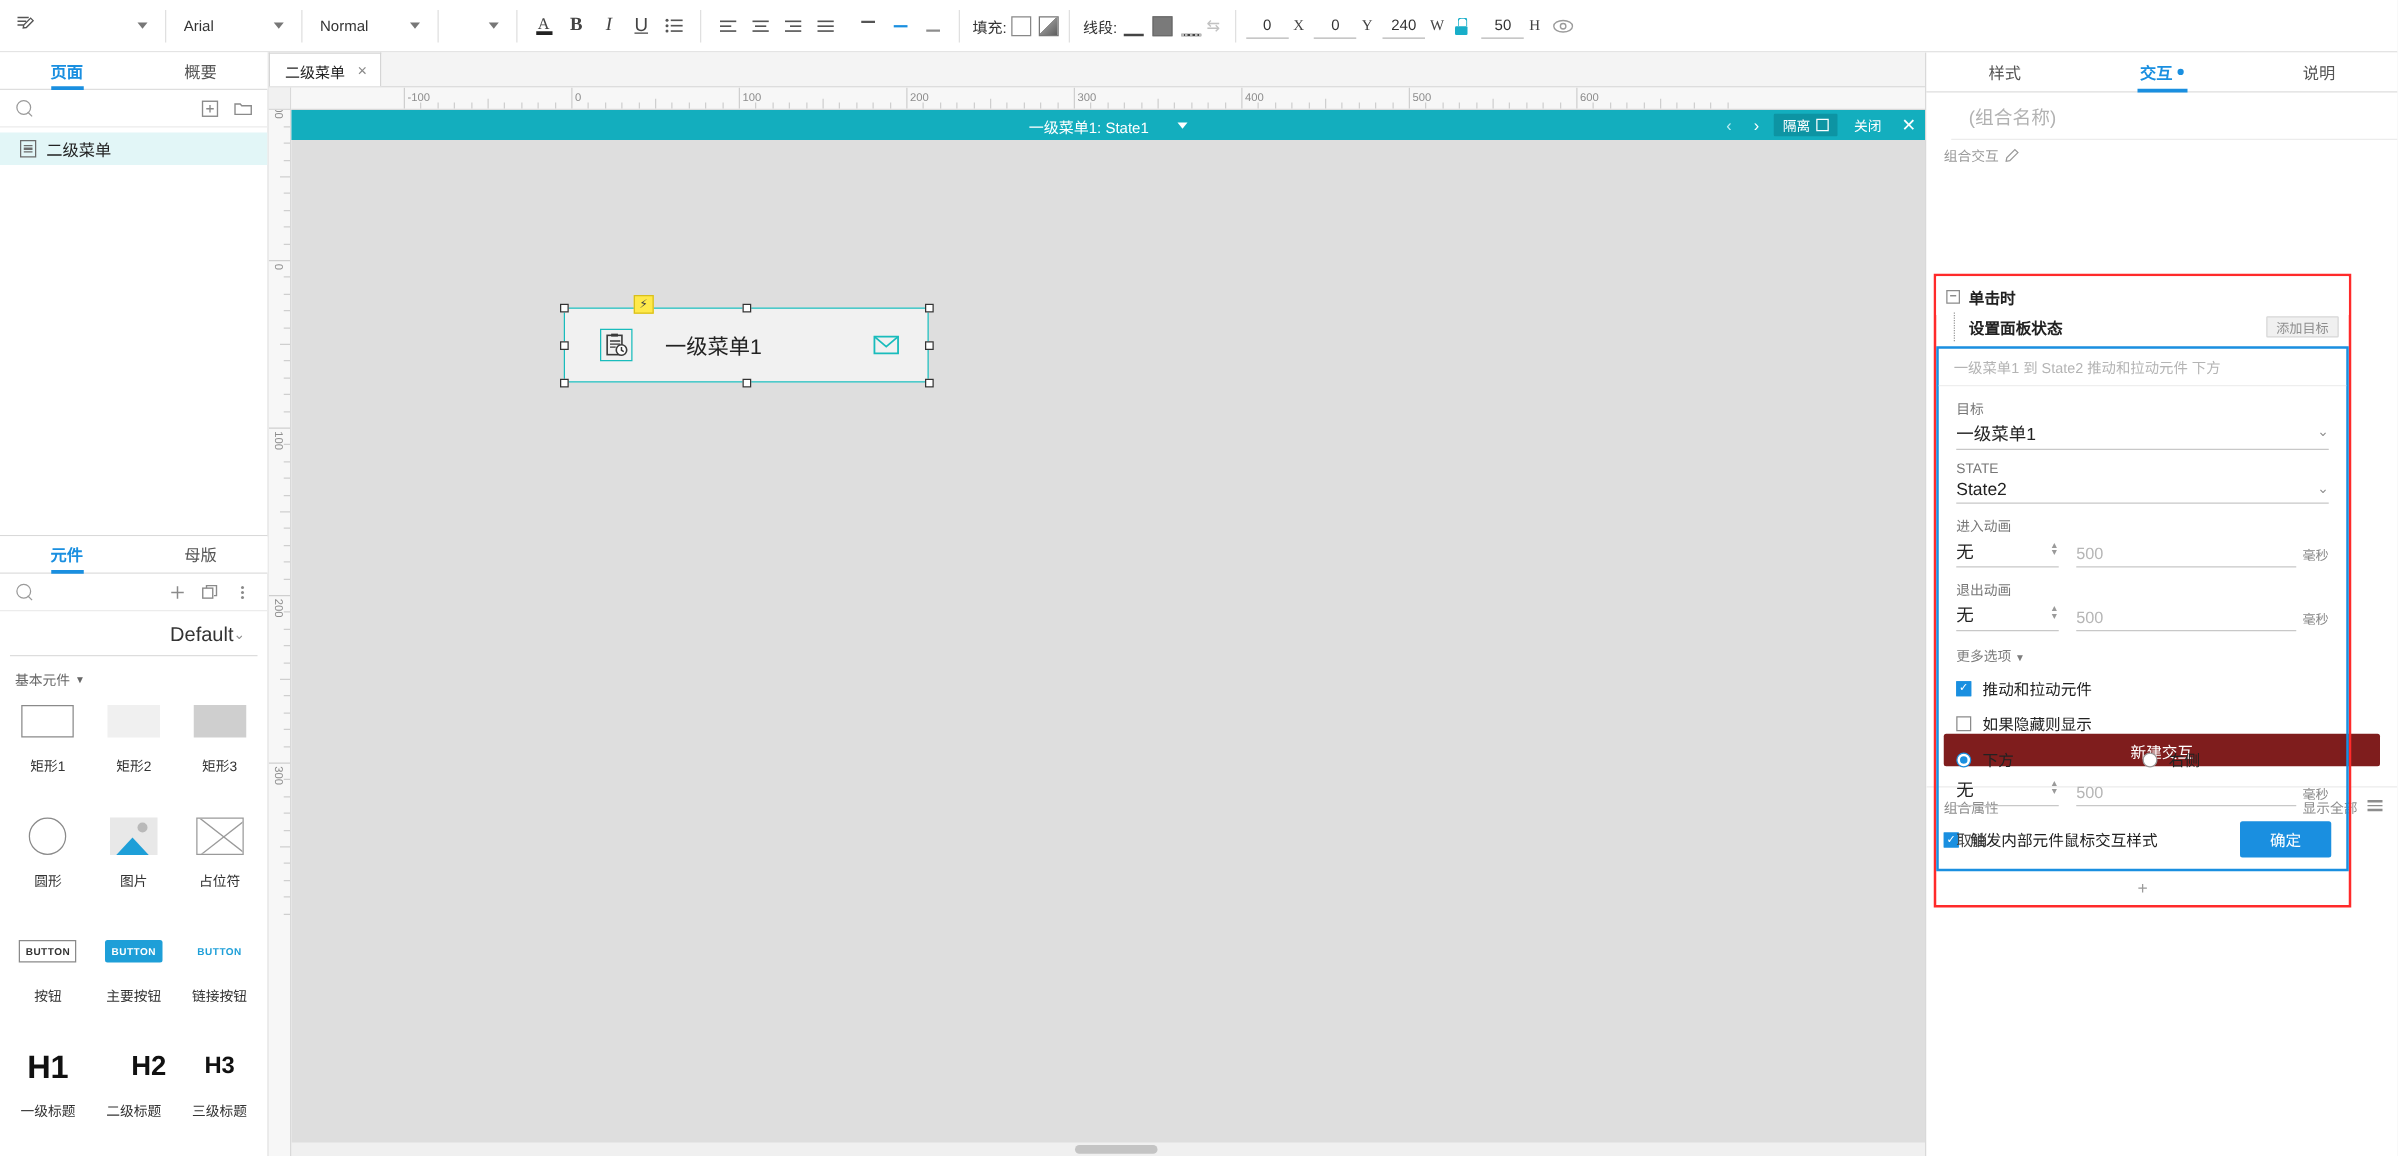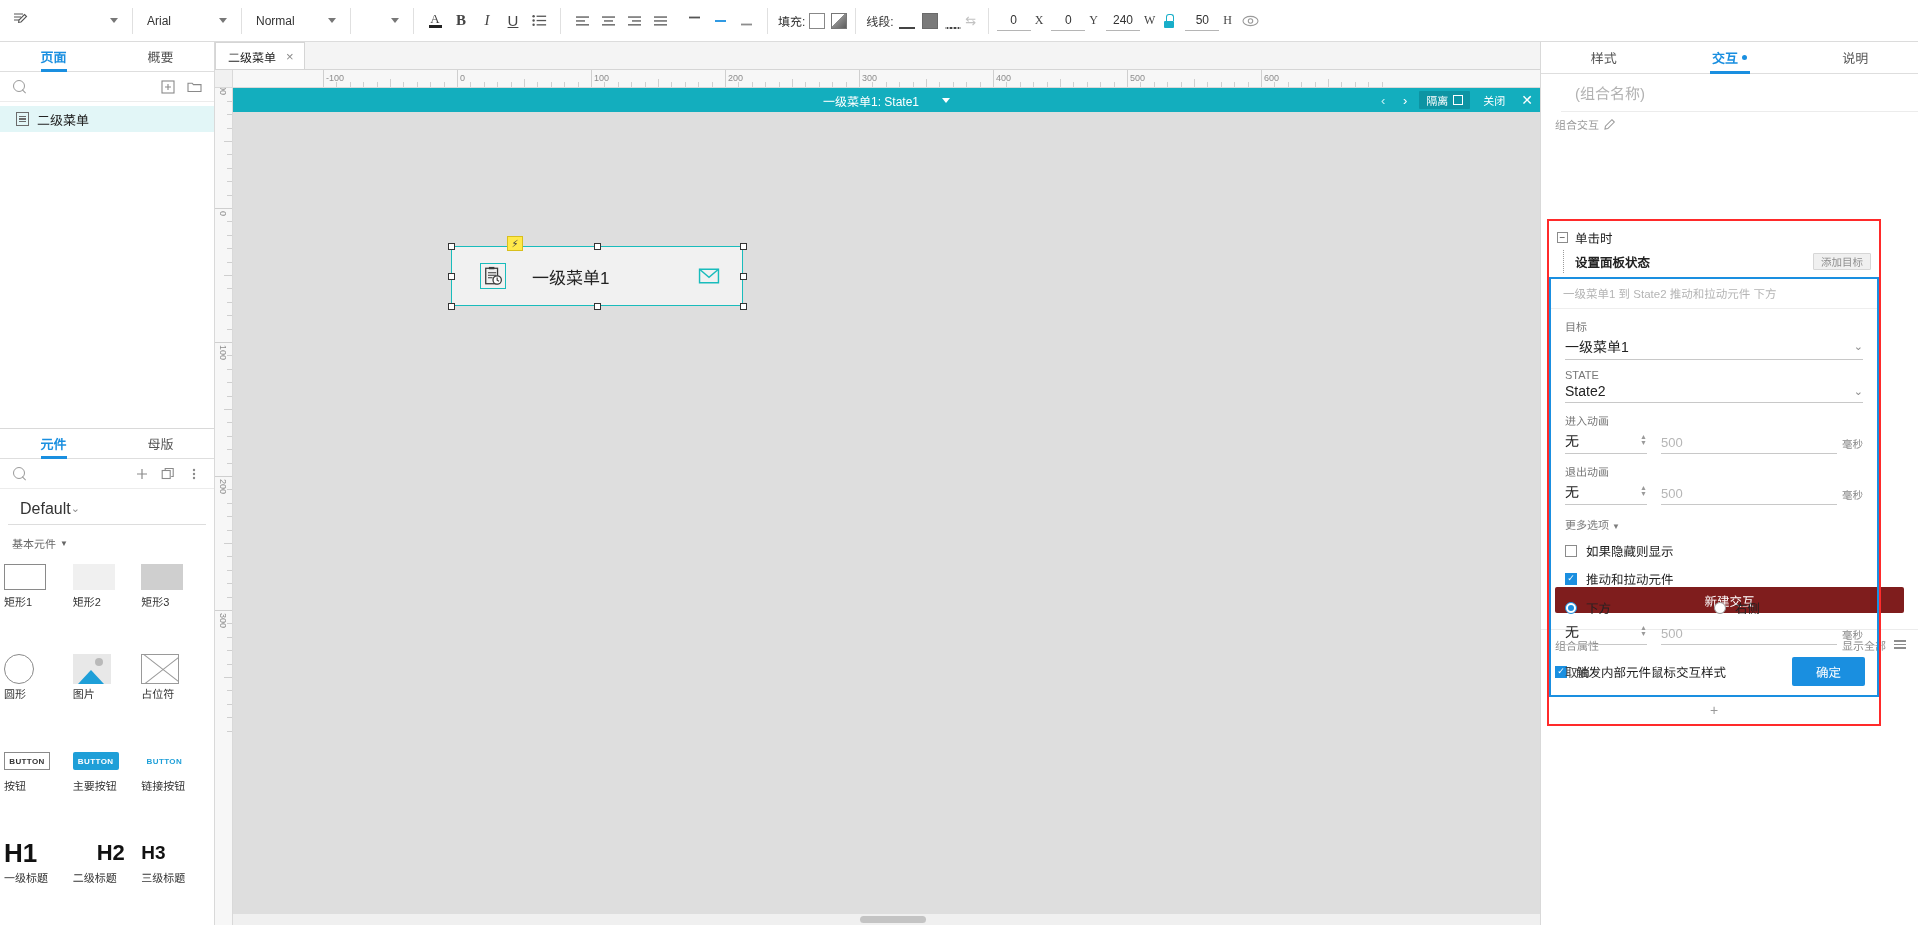--- a/index.html
+++ b/index.html
@@ -88,26 +88,26 @@
   .search-glass::before { content:""; position:absolute; left:0; top:0; width:10px; height:10px; border:1.4px solid #9a9a9a; border-radius:50%; }
   .search-glass::after { content:""; position:absolute; left:9px; top:9px; width:5px; height:1.4px; background:#9a9a9a; transform: rotate(45deg); transform-origin: left center; }
 
   .page-list { flex: 1; overflow: auto; padding-top: 4px; }
   .page-item { height: 26px; display: flex; align-items: center; gap: 8px; padding-left: 16px; cursor: pointer; font-size: 13px; color: #222; }
   .page-item.selected { background: #e2f6f7; }
   .pg-ico { width: 13px; height: 14px; border: 1.3px solid #6b6b6b; display:flex; flex-direction:column; justify-content:center; gap:1.5px; padding: 0 2px; }
   .pg-ico i { display:block; height:1.3px; background:#6b6b6b; }
 
   .left-split { border-top: 1px solid #d9d9d9; display: flex; flex-direction: column; height: 497px; }
-  .lib-select { height: 32px; display: flex; align-items: center; justify-content: flex-start; padding: 0 10px 0 12px; border-bottom: 1px solid #dddddd; margin: 4px 8px 0 8px; }
+  .lib-select { height: 32px; display: flex; align-items: center; justify-content: flex-end; padding: 0 10px 0 12px; border-bottom: 1px solid #dddddd; margin: 4px 8px 0 8px; }
   .lib-select .nm { font-size: 16px; color: #333; }
   .lib-section { font-size: 11px; color: #666; padding: 10px 0 6px 12px; display:flex; align-items:center; gap:4px; cursor:pointer;}
 
   .wgrid { display: grid; grid-template-columns: repeat(3, 1fr); row-gap: 10px; padding: 0 4px 10px 4px; overflow: auto; flex: 1; }
-  .wcell { display: flex; flex-direction: column; align-items: flex-start; gap: 0; cursor: pointer; padding: 4px 0; }
+  .wcell { display: flex; flex-direction: column; align-items: center; gap: 11px; cursor: pointer; padding: 4px 0; }
   .wname { font-size: 11px; color: #333; }
   .wart { height: 32px; display: flex; align-items: center; justify-content: center; }
 
   .sh-rect1 { width: 42px; height: 26px; border: 1px solid #8a8a8a; background: #fff; }
   .sh-rect2 { width: 42px; height: 26px; background: #f0f0f0; }
   .sh-rect3 { width: 42px; height: 26px; background: #cfcfcf; }
   .sh-ellipse { width: 30px; height: 30px; border: 1px solid #8a8a8a; border-radius: 50%; background: #fff; }
   .sh-image { width: 38px; height: 30px; background: #e8e8e8; position: relative; overflow: hidden; }
   .sh-image::before { content:""; position:absolute; left:5px; bottom:0; width:0; height:0; border-left: 13px solid transparent; border-right: 13px solid transparent; border-bottom: 14px solid #1e9fd8; }
   .sh-image::after { content:""; position:absolute; right:8px; top:4px; width:8px; height:8px; border-radius:50%; background:#b9b9b9; }
@@ -192,21 +192,21 @@
   .sect-row { height: 24px; display: flex; align-items: center; padding: 0 12px 0 14px; }
   .sect-row .lbl { font-size: 11px; color: #9a9a9a; }
 
   .ix-scroll { flex: 1; overflow: auto; position: relative; }
 
   .red-box { position: absolute; left: 6px; top: 83px; width: 334px; border: 2px solid #ff2a2a; }
   .blue-box { border: 2px solid #1a8fe0; margin: 0; }
 
   .evt-head { display: flex; align-items: center; gap: 7px; padding: 7px 10px 5px 8px; background: #fff; }
   .minus-box { width: 11px; height: 11px; border: 1px solid #8b8b8b; background:#fff; display:flex;align-items:center;justify-content:center; font-size:10px; line-height:1; color:#444; }
-  .evt-name { font-size: 12.5px; font-weight: normal; color: #222; }
+  .evt-name { font-size: 12.5px; font-weight: bold; color: #222; }
 
   .act-head { display: flex; align-items: center; justify-content: space-between; padding: 0 8px 6px 26px; position: relative; }
   .act-head .dots { position: absolute; left: 14px; top: -2px; bottom: 4px; border-left: 1px dotted #9a9a9a; }
   .act-name { font-size: 12.5px; font-weight: bold; color: #222; }
   .add-target-btn { height: 17px; background: #f0f0f0; border: 1px solid #d6d6d6; color: #8d8d8d; font-size: 10.5px; padding: 0 7px; display:flex; align-items:center; border-radius:1px; cursor:pointer; }
   .desc-row { padding: 6px 12px 7px 12px; color: #b4b4b4; font-size: 11.5px; border-bottom: 1px solid #eee; }
 
   .field { padding: 9px 14px 0 14px; }
   .field .flabel { font-size: 11px; color: #777; margin-bottom: 2px; }
   .field .fvalue-row { display: flex; align-items: center; justify-content: space-between; border-bottom: 1px solid #c8c8c8; padding-bottom: 3px; }
@@ -885,27 +885,27 @@
                 <span class="ms-unit">毫秒</span>
               </div>
             </div>
 
             <div class="more-opts">
               <span>更多选项</span>
               <span style="font-size:8px">▼</span>
             </div>
 
             <div class="cb-row">
+              <span class="cbox checked"></span>
+              <span class="cb-lbl">推动和拉动元件</span>
+            </div>
+
+            <div class="cb-row">
               <span class="cbox"></span>
               <span class="cb-lbl">如果隐藏则显示</span>
-            </div>
-
-            <div class="cb-row">
-              <span class="cbox checked"></span>
-              <span class="cb-lbl">推动和拉动元件</span>
             </div>
 
             <div class="radio-row">
               <span class="radio-item">
                 <span class="radio on"></span>
                 <span class="radio-lbl">下方</span>
               </span>
               <span class="radio-item">
                 <span class="radio"></span>
                 <span class="radio-lbl">右侧</span>

